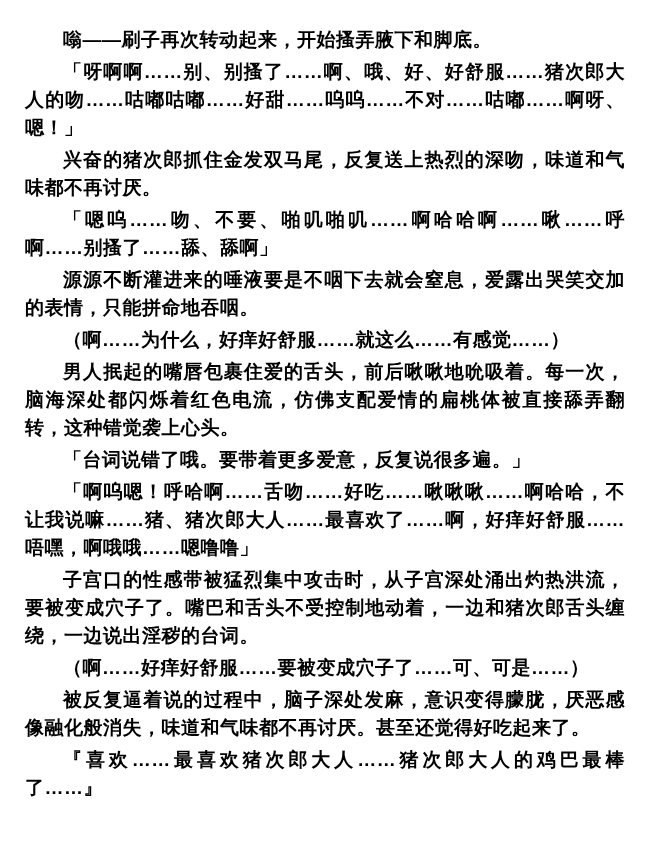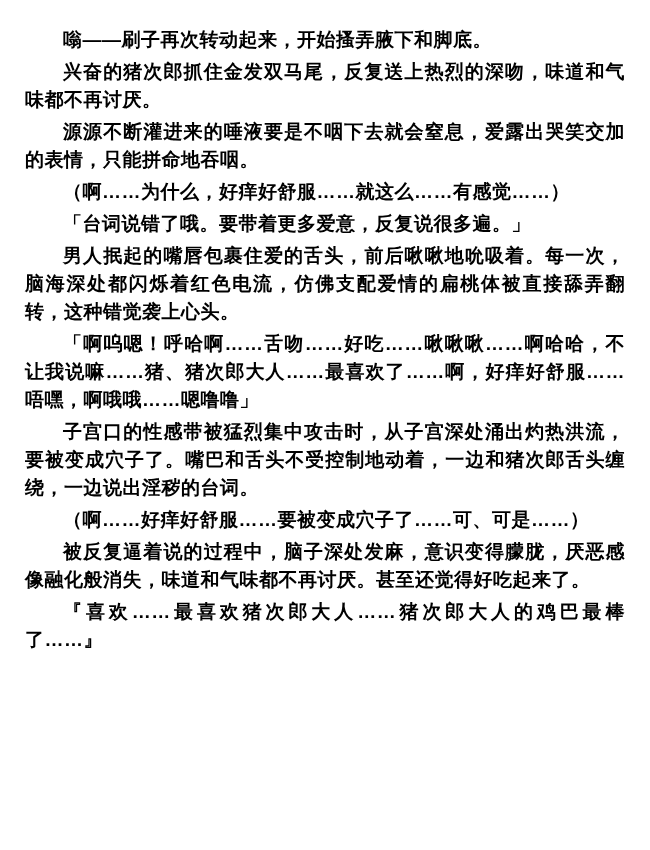--- a/index.html
+++ b/index.html
@@ -31,24 +31,26 @@
     letter-spacing: 0.5px;
     text-align: justify;
     word-break: break-all;
   }
 </style>
 </head>
 <body>
 
 <div class="page">
   <p class="para">嗡——刷子再次转动起来，开始搔弄腋下和脚底。</p>
+  <p class="para">「呀啊啊……别、别搔了……啊、哦、好、好舒服……猪次郎大人的吻……咕嘟咕嘟……好甜……呜呜……不对……咕嘟……啊呀、嗯！」</p>
   <p class="para">兴奋的猪次郎抓住金发双马尾，反复送上热烈的深吻，味道和气味都不再讨厌。</p>
+  <p class="para">「嗯呜……吻、不要、啪叽啪叽……啊哈哈啊……啾……呼啊……别搔了……舔、舔啊」</p>
   <p class="para">源源不断灌进来的唾液要是不咽下去就会窒息，爱露出哭笑交加的表情，只能拼命地吞咽。</p>
   <p class="para">（啊……为什么，好痒好舒服……就这么……有感觉……）</p>
+  <p class="para">男人抿起的嘴唇包裹住爱的舌头，前后啾啾地吮吸着。每一次，脑海深处都闪烁着红色电流，仿佛支配爱情的扁桃体被直接舔弄翻转，这种错觉袭上心头。</p>
   <p class="para">「台词说错了哦。要带着更多爱意，反复说很多遍。」</p>
-  <p class="para">男人抿起的嘴唇包裹住爱的舌头，前后啾啾地吮吸着。每一次，脑海深处都闪烁着红色电流，仿佛支配爱情的扁桃体被直接舔弄翻转，这种错觉袭上心头。</p>
   <p class="para">「啊呜嗯！呼哈啊……舌吻……好吃……啾啾啾……啊哈哈，不让我说嘛……猪、猪次郎大人……最喜欢了……啊，好痒好舒服……唔嘿，啊哦哦……嗯噜噜」</p>
   <p class="para">子宫口的性感带被猛烈集中攻击时，从子宫深处涌出灼热洪流，要被变成穴子了。嘴巴和舌头不受控制地动着，一边和猪次郎舌头缠绕，一边说出淫秽的台词。</p>
   <p class="para">（啊……好痒好舒服……要被变成穴子了……可、可是……）</p>
   <p class="para">被反复逼着说的过程中，脑子深处发麻，意识变得朦胧，厌恶感像融化般消失，味道和气味都不再讨厌。甚至还觉得好吃起来了。</p>
   <p class="para">『喜欢……最喜欢猪次郎大人……猪次郎大人的鸡巴最棒了……』</p>
 
 </div>
 
 </body></html>

